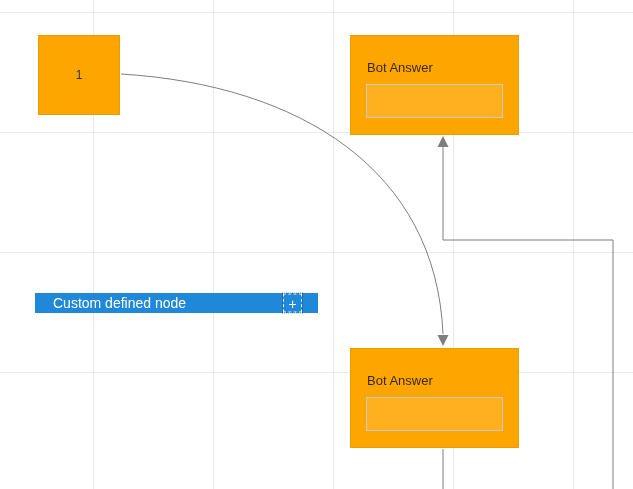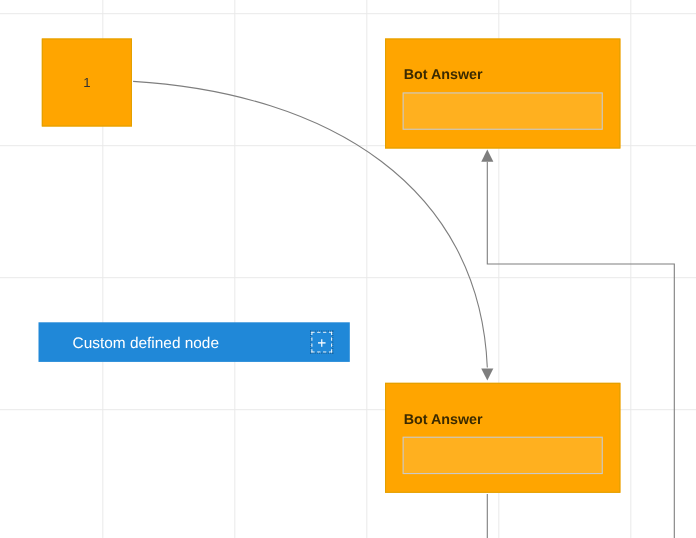--- a/index.html
+++ b/index.html
@@ -31,21 +31,21 @@
   }
   .node-square {
     left: 38px; top: 35px;
     width: 82px; height: 80px;
     display: flex;
     align-items: center;
     justify-content: center;
     font-size: 12px;
   }
   .node-bot {
-    width: 214px; height: 100px; font-weight: bold;
+    width: 169px; height: 100px;
   }
   .node-bot .bot-label {
     position: absolute;
     left: 16px;
     top: 24px;
     font-size: 13px;
     color: #3a2a00;
   }
   .node-bot .bot-input {
     position: absolute;
@@ -53,26 +53,26 @@
     right: 15px;
     top: 48px;
     height: 34px;
     background: rgba(255, 255, 255, 0.12);
     border: 1px solid #c9c9c9;
   }
   .node-bot-top { left: 350px; top: 35px; }
   .node-bot-bottom { left: 350px; top: 348px; }
   .node-blue {
     left: 35px; top: 293px;
-    width: 283px; height: 36px;
+    width: 283px; height: 20px;
     background: #2088D8;
     color: #ffffff;
     display: flex;
     align-items: center;
-    padding-left: 31px;
+    padding-left: 18px;
     font-size: 14px;
   }
   .plus-handle {
     position: absolute;
     right: 16px;
     top: 50%;
     transform: translateY(-50%);
     width: 19px;
     height: 19px;
     border: 1px dashed rgba(255,255,255,0.95);

